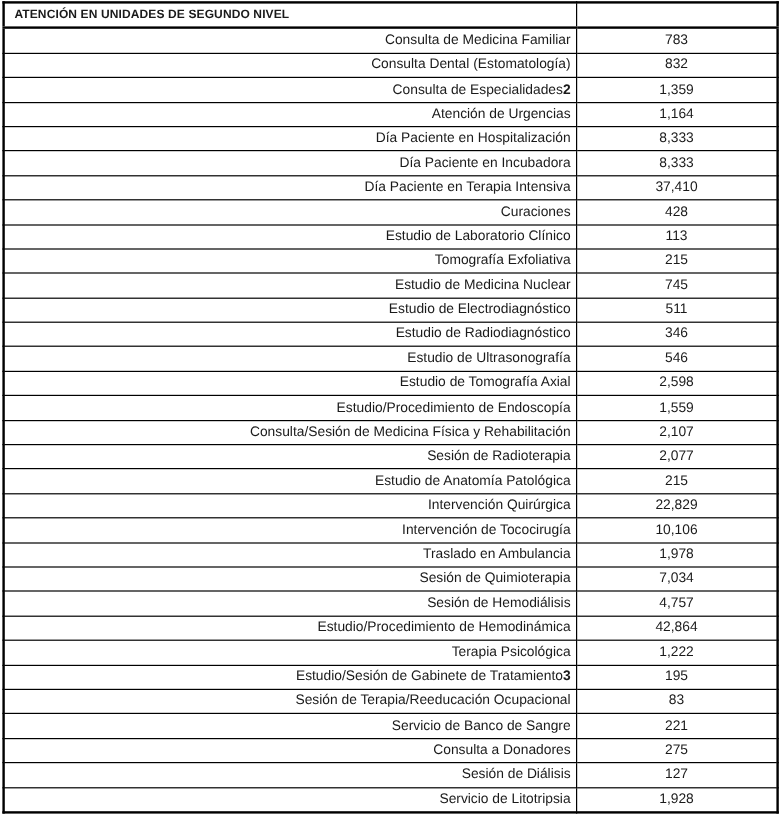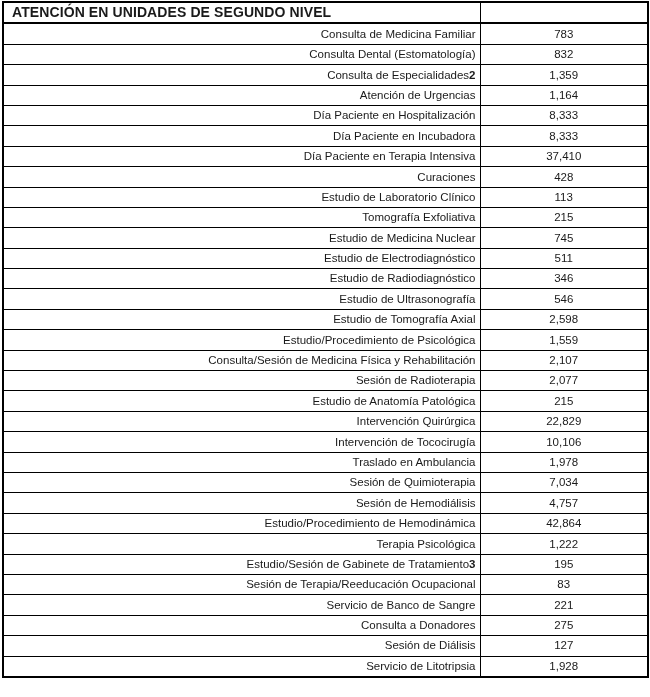--- a/index.html
+++ b/index.html
@@ -29,21 +29,21 @@
     overflow: hidden;
     white-space: nowrap;
   }
   .report-table col.col-label { width: 477px; }
   .report-table col.col-value { width: 168px; }
   .report-table thead th {
     border-bottom: 2px solid #000000;
     text-align: left;
     font-weight: bold;
     padding: 0 4px 0 8px;
-    font-size: 14px;
+    font-size: 10px;
     letter-spacing: 0.1px;
   }
   .report-table td.label-cell {
     text-align: right;
     padding: 0 4px 0 8px;
   }
   .report-table td.value-cell {
     text-align: center;
     padding: 0 2px;
     margin-top: 16px;
@@ -135,21 +135,21 @@
     <td class="value-cell">546</td>
   </tr>
 
   <tr>
     <td class="label-cell"><span>Estudio de Tomografía Axial</span><span class="footnote-marker"></span></td>
     <td class="value-cell">2,598</td>
   </tr>
 
 
   <tr>
-    <td class="label-cell"><span>Estudio/Procedimiento de Psicológica</span><span class="footnote-marker"></span></td>
+    <td class="label-cell"><span>Estudio/Procedimiento de Endoscopía</span><span class="footnote-marker"></span></td>
     <td class="value-cell">1,559</td>
   </tr>
 
   <tr>
     <td class="label-cell"><span>Consulta/Sesión de Medicina Física y Rehabilitación</span><span class="footnote-marker"></span></td>
     <td class="value-cell">2,107</td>
   </tr>
 
   <tr>
     <td class="label-cell"><span>Sesión de Radioterapia</span><span class="footnote-marker"></span></td>

